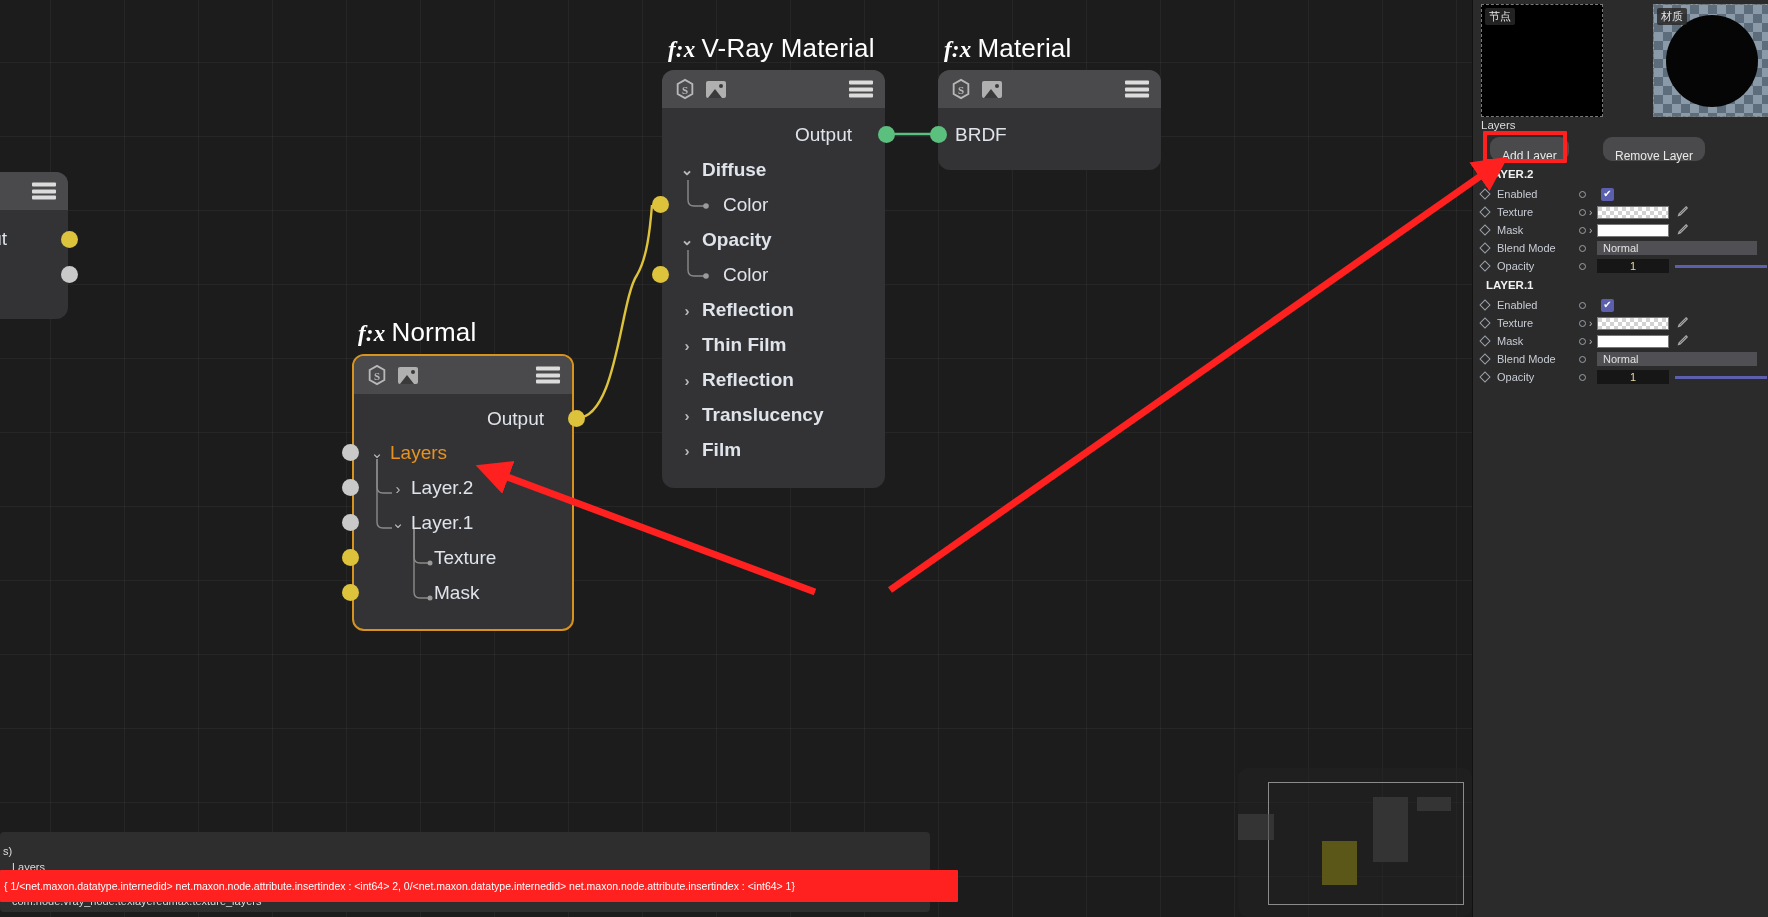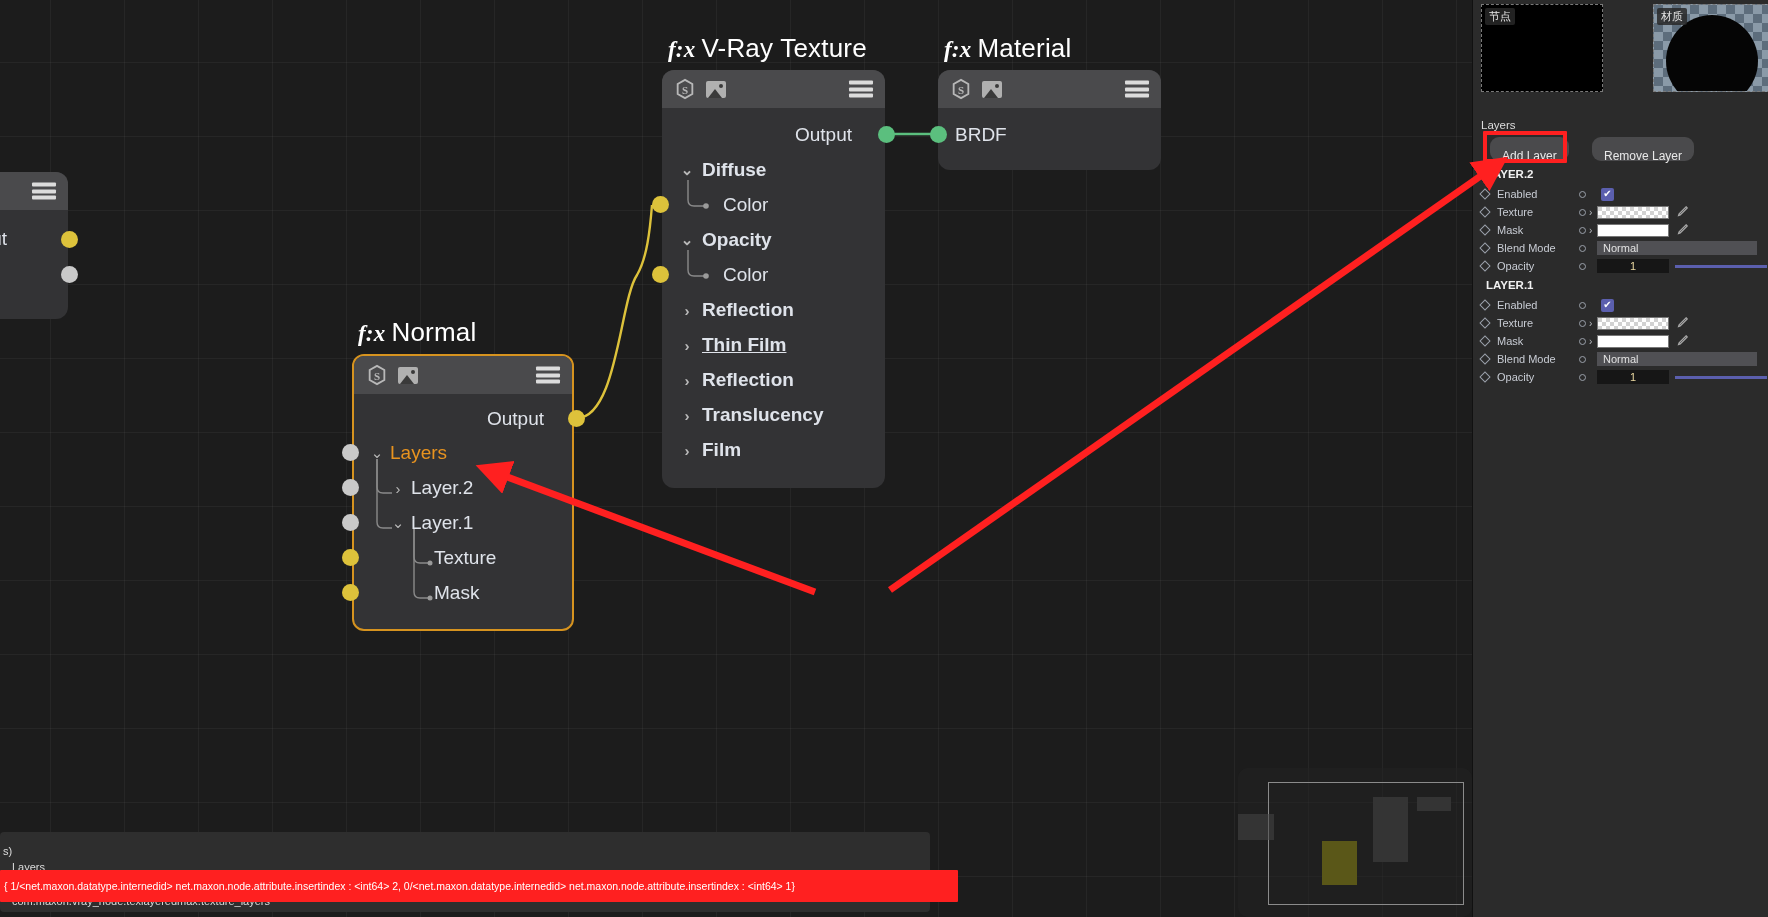--- a/index.html
+++ b/index.html
@@ -128,21 +128,21 @@
     position: absolute; left: 1472px; top: 0;
     width: 296px; height: 917px;
     background: #2b2b2b;
     border-left: 1px solid #111;
   }
   .previews {
     position: absolute; left: 8px; top: 4px;
     display: flex; gap: 6px;
   }
   .prev {
-    width: 122px; height: 88px;
+    width: 122px; height: 113px;
     border: 1px dashed #7a7a7a;
     position: relative;
     overflow: hidden;
   }
   .prev .tag {
     position: absolute; left: 3px; top: 3px;
     background: rgba(40,40,40,0.85);
     color: #e6e6e6;
     font-size: 11px;
     padding: 1px 4px;
@@ -414,21 +414,21 @@
       </div>
 
       <div class="dot yellow" style="left:342px; top:584px;"></div>
       <div class="port-row" style="left:434px; top:582px;">
         <span>Mask</span>
       </div>
     </div>
 
     <div class="node">
       <div class="node-title" style="left:668px; top:33px;">
-        <span class="fx">f:x</span><span>V-Ray Texture</span>
+        <span class="fx">f:x</span><span>V-Ray Material</span>
       </div>
       <div class="node-body" style="left:662px; top:70px; width:223px; height:418px;">
         <div class="node-header">
           <svg class="hdr-s" viewBox="0 0 24 24">
             <polygon points="12,2 20,6.5 20,17.5 12,22 4,17.5 4,6.5" fill="none" stroke="#b8b8b8" stroke-width="2"></polygon>
             <text x="12" y="17" font-size="12" font-weight="bold" fill="#b8b8b8" text-anchor="middle" font-family="Liberation Serif, serif">S</text>
           </svg>
           <div class="hdr-img"></div>
           <div class="burger">
             <span></span>
@@ -465,21 +465,21 @@
       <div class="port-row" style="left:723px; top:264px;">
         <span>Color</span>
       </div>
 
       <div class="port-row bold" style="left:680px; top:299px;">
         <span class="chev">›</span>
         <span style="margin-left:8px;">Reflection</span>
       </div>
       <div class="port-row bold" style="left:680px; top:334px;">
         <span class="chev">›</span>
-        <span style="margin-left:8px;text-decoration:underline;">Thin Film</span>
+        <span style="margin-left:8px;">Thin Film</span>
       </div>
       <div class="port-row bold" style="left:680px; top:369px;">
         <span class="chev">›</span>
         <span style="margin-left:8px;">Reflection</span>
       </div>
       <div class="port-row bold" style="left:680px; top:404px;">
         <span class="chev">›</span>
         <span style="margin-left:8px;">Translucency</span>
       </div>
       <div class="port-row bold" style="left:680px; top:439px;">
@@ -516,21 +516,21 @@
         <div class="mm-rect" style="left:148px; top:14px; width:34px; height:14px;"></div>
         <div class="mm-rect sel" style="left:53px; top:58px; width:35px; height:44px;"></div>
       </div>
       <div class="mm-rect faint" style="left:0px; top:46px; width:36px; height:26px;"></div>
     </div>
 
     <div class="statuswrap">
       <div class="statusbg"></div>
       <div class="stline" style="left:3px; top:13px;">s)</div>
       <div class="stline" style="left:12px; top:29px;">Layers</div>
-      <div class="stline" style="left:12px; top:63px;">com.maxon.vray_node.texlayeredmax.texture_layers</div>
+      <div class="stline" style="left:12px; top:63px;">com.node.vray_node.texlayeredmax.texture_layers</div>
     </div>
   </div>
 
   <div class="err-band">
     <div class="l">{ 1/&lt;net.maxon.datatype.internedid&gt; net.maxon.node.attribute.insertindex : &lt;int64&gt; 2, 0/&lt;net.maxon.datatype.internedid&gt; net.maxon.node.attribute.insertindex : &lt;int64&gt; 1}</div>
   </div>
 
   <div class="rpanel">
 
     <div class="previews">
@@ -541,21 +541,21 @@
         <div class="sphere"></div>
         <div class="tag">材质</div>
       </div>
     </div>
 
     <div class="rp-label" style="left:8px; top:119px;">Layers</div>
 
     <button class="rp-btn" style="left:17px; top:137px;">Add Layer</button>
     <div class="redbox" style="left:10px; top:131px; width:84px; height:32px;"></div>
 
-    <button class="rp-btn" style="left:119px; top:137px;">Remove Layer</button>
+    <button class="rp-btn" style="left:130px; top:137px;">Remove Layer</button>
 
     <div class="grp-title" style="left:13px; top:168px;">LAYER.2</div>
 
     <div class="prow" style="top:185px;">
       <span class="diamond"></span>
       <span class="pname">Enabled</span>
       <span class="circ"></span>
       <span style="width:12px"></span>
       <span class="chk">✔</span>
     </div>

